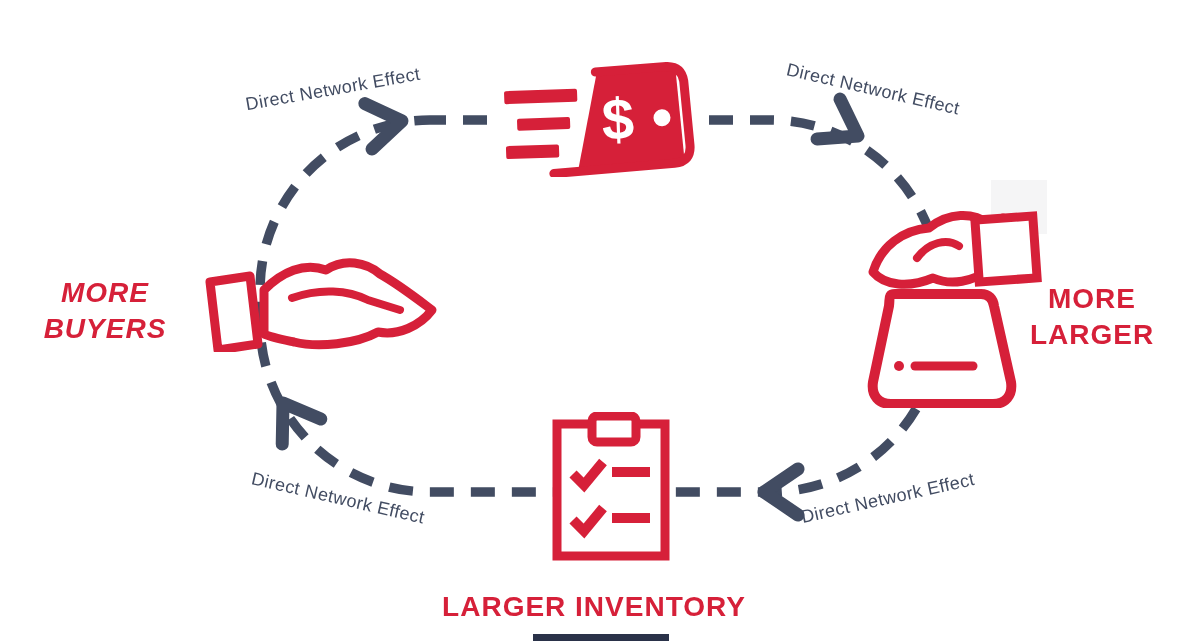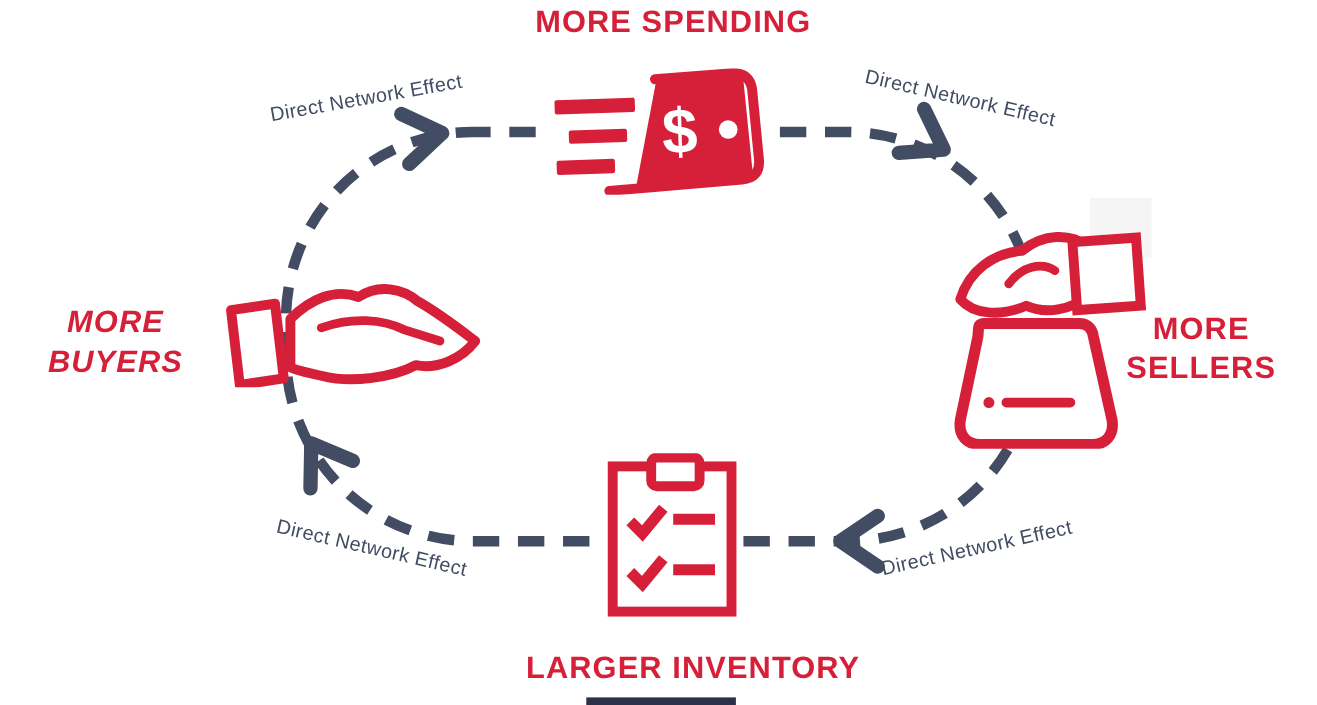--- a/index.html
+++ b/index.html
@@ -69,23 +69,22 @@
     <rect x="9" y="12" width="108" height="132" fill="#ffffff" stroke="#D62039" stroke-width="9"></rect>
     <rect x="44" y="4" width="44" height="26" rx="5" fill="#ffffff" stroke="#D62039" stroke-width="9"></rect>
     <g stroke="#D62039" stroke-width="10" fill="none" stroke-linecap="butt">
       <polyline points="25,62 36,73 55,50"></polyline>
       <line x1="64" y1="60" x2="102" y2="60"></line>
       <polyline points="25,108 36,119 55,96"></polyline>
       <line x1="64" y1="106" x2="102" y2="106"></line>
     </g>
   </svg>
 
-  <div class="abs node-label" style="left:460px;top:2px;width:304px;">MORE SPENDING</div>
-  <div class="abs node-label" style="left:1012px;top:281px;width:160px;">MORE SELLERS</div>
-  <div class="abs node-label" style="left:426px;top:589px;width:356px;text-align:right;">LARGER INVENTORY</div>
+  <div class="abs node-label" style="left:1012px;top:281px;width:160px;">MORE LARGER</div>
+  <div class="abs node-label" style="left:416px;top:589px;width:356px;">LARGER INVENTORY</div>
   <div class="abs node-label" style="left:25px;top:275px;width:160px;font-style:italic;">MORE BUYERS</div>
 
   <div class="abs edge-label rot-tl" style="left:218px;top:79px;">Direct Network Effect</div>
   <div class="abs edge-label rot-tr" style="left:758px;top:79px;">Direct Network Effect</div>
   <div class="abs edge-label rot-br" style="left:773px;top:488px;">Direct Network Effect</div>
   <div class="abs edge-label rot-bl" style="left:223px;top:488px;">Direct Network Effect</div>
 
   <div class="abs bottom-bar" style="left:533px;top:634px;"></div>
 
 </div>

